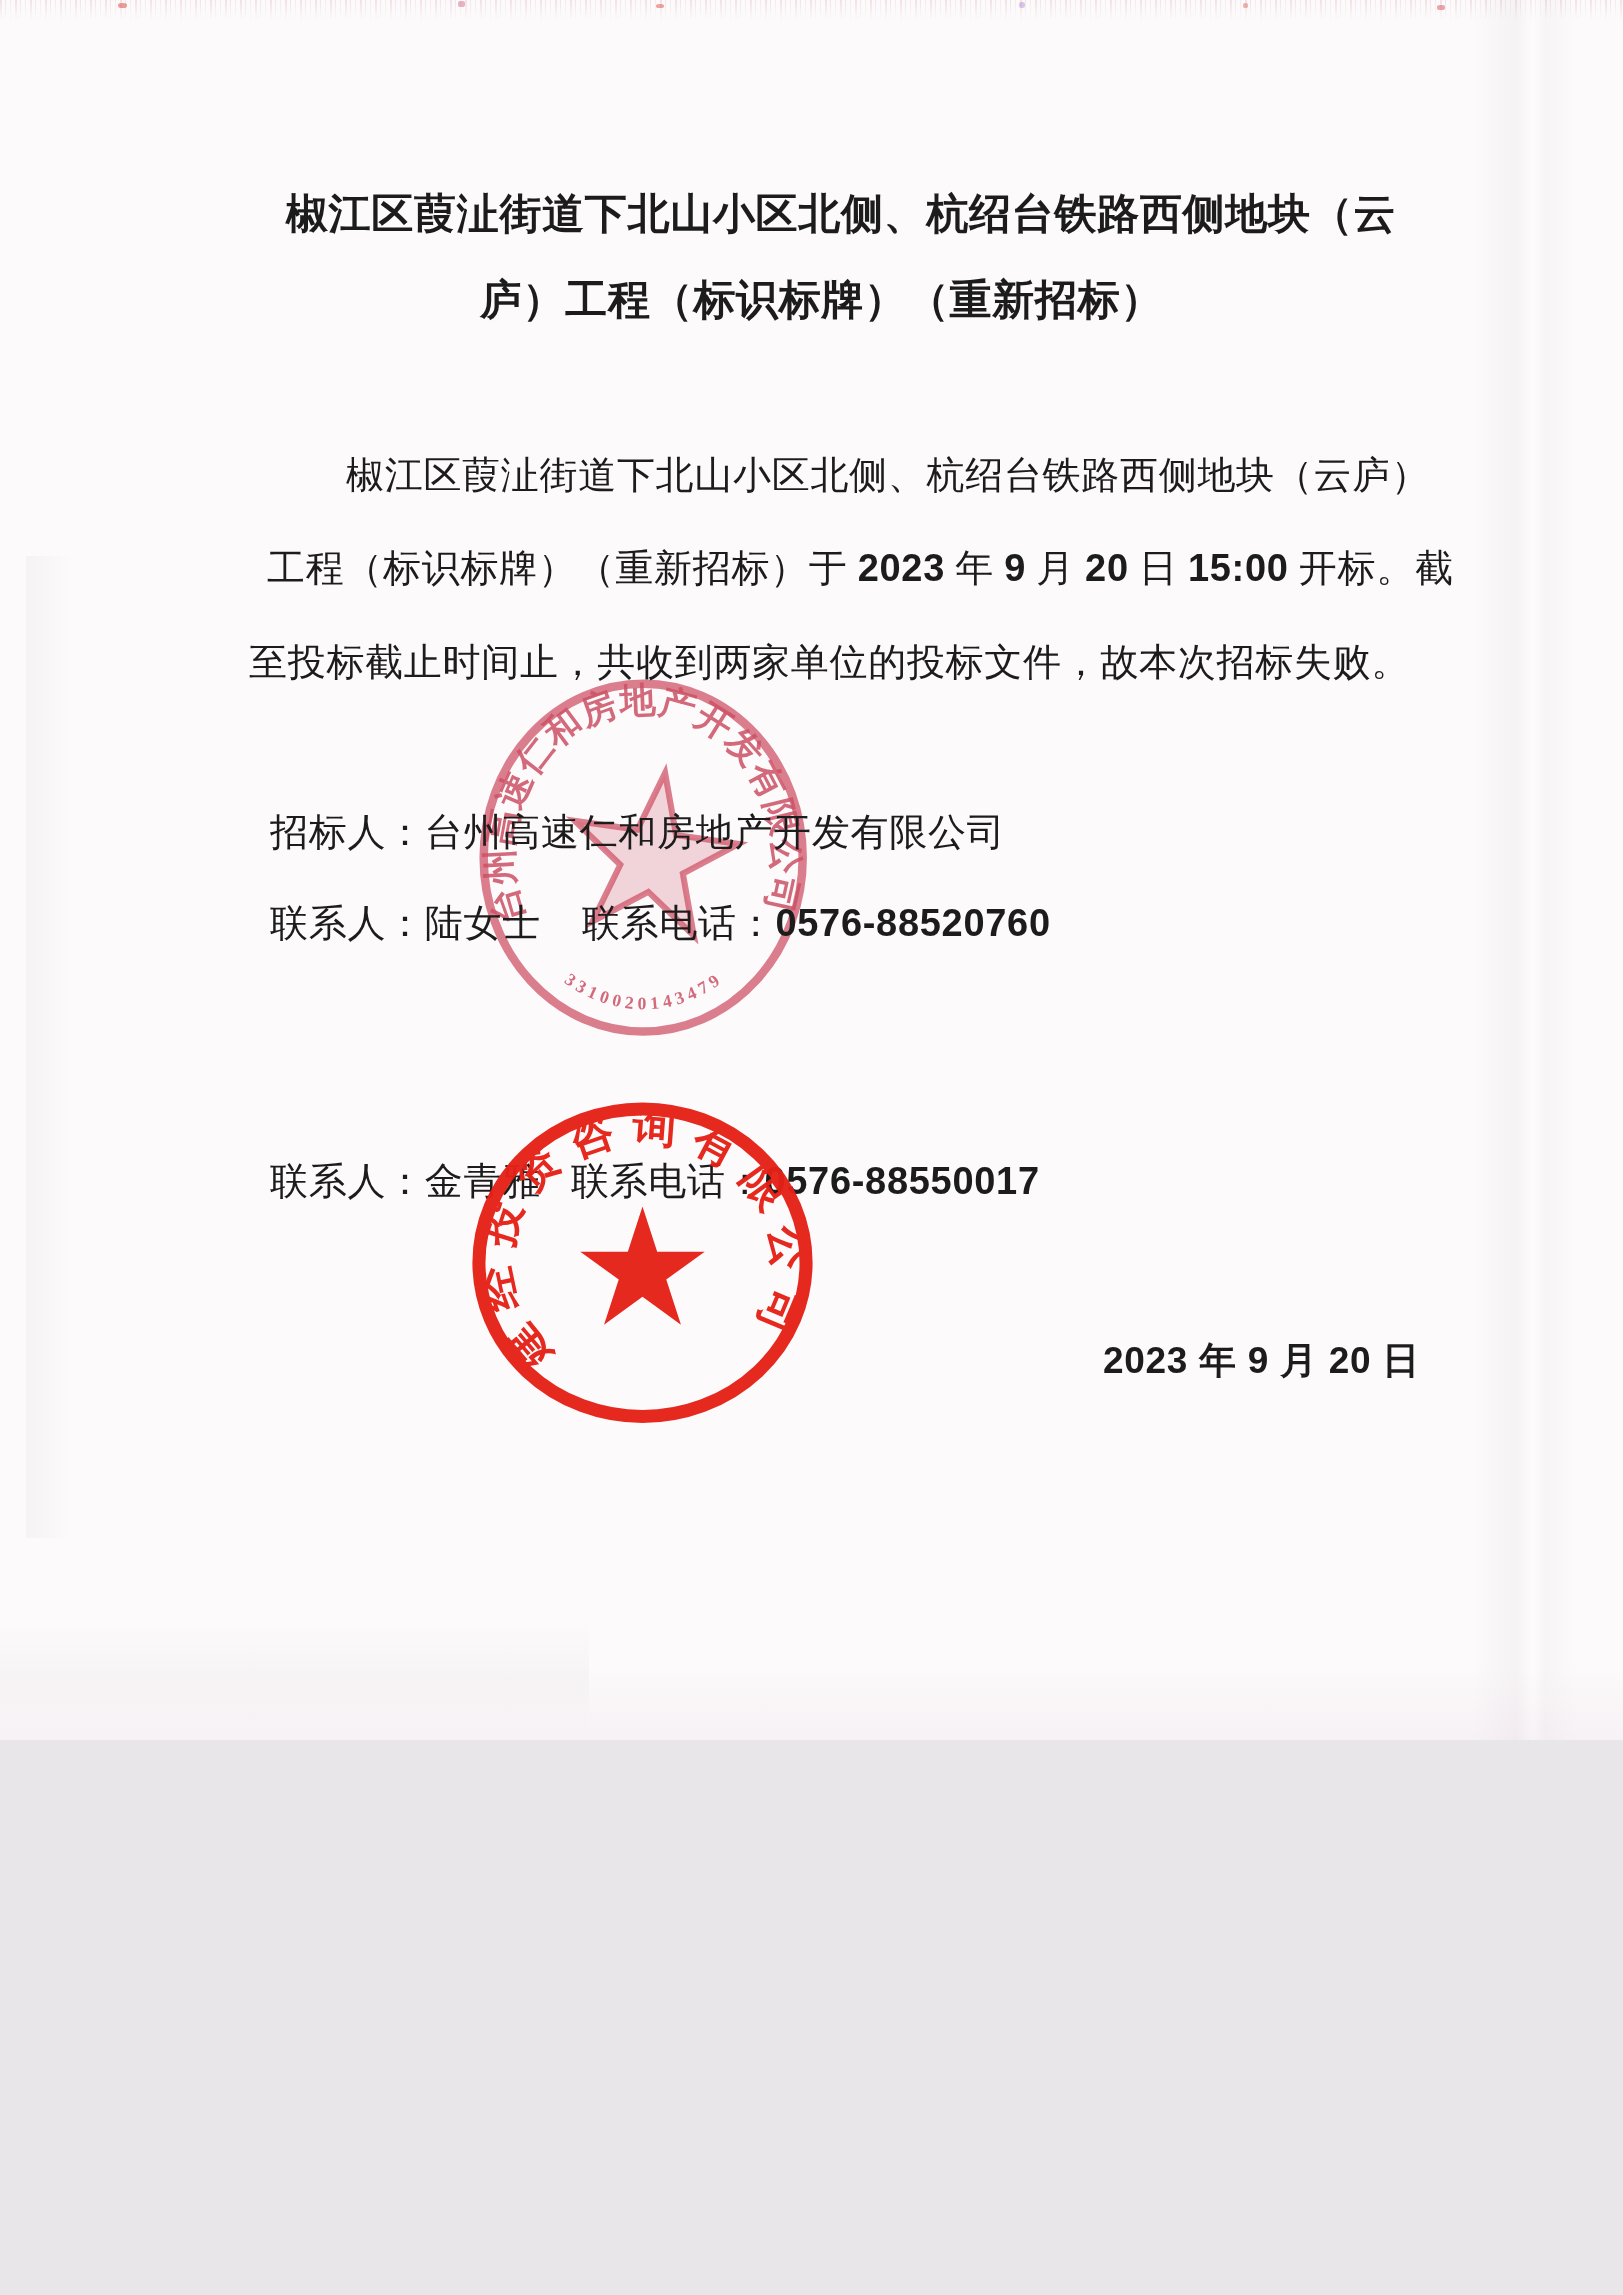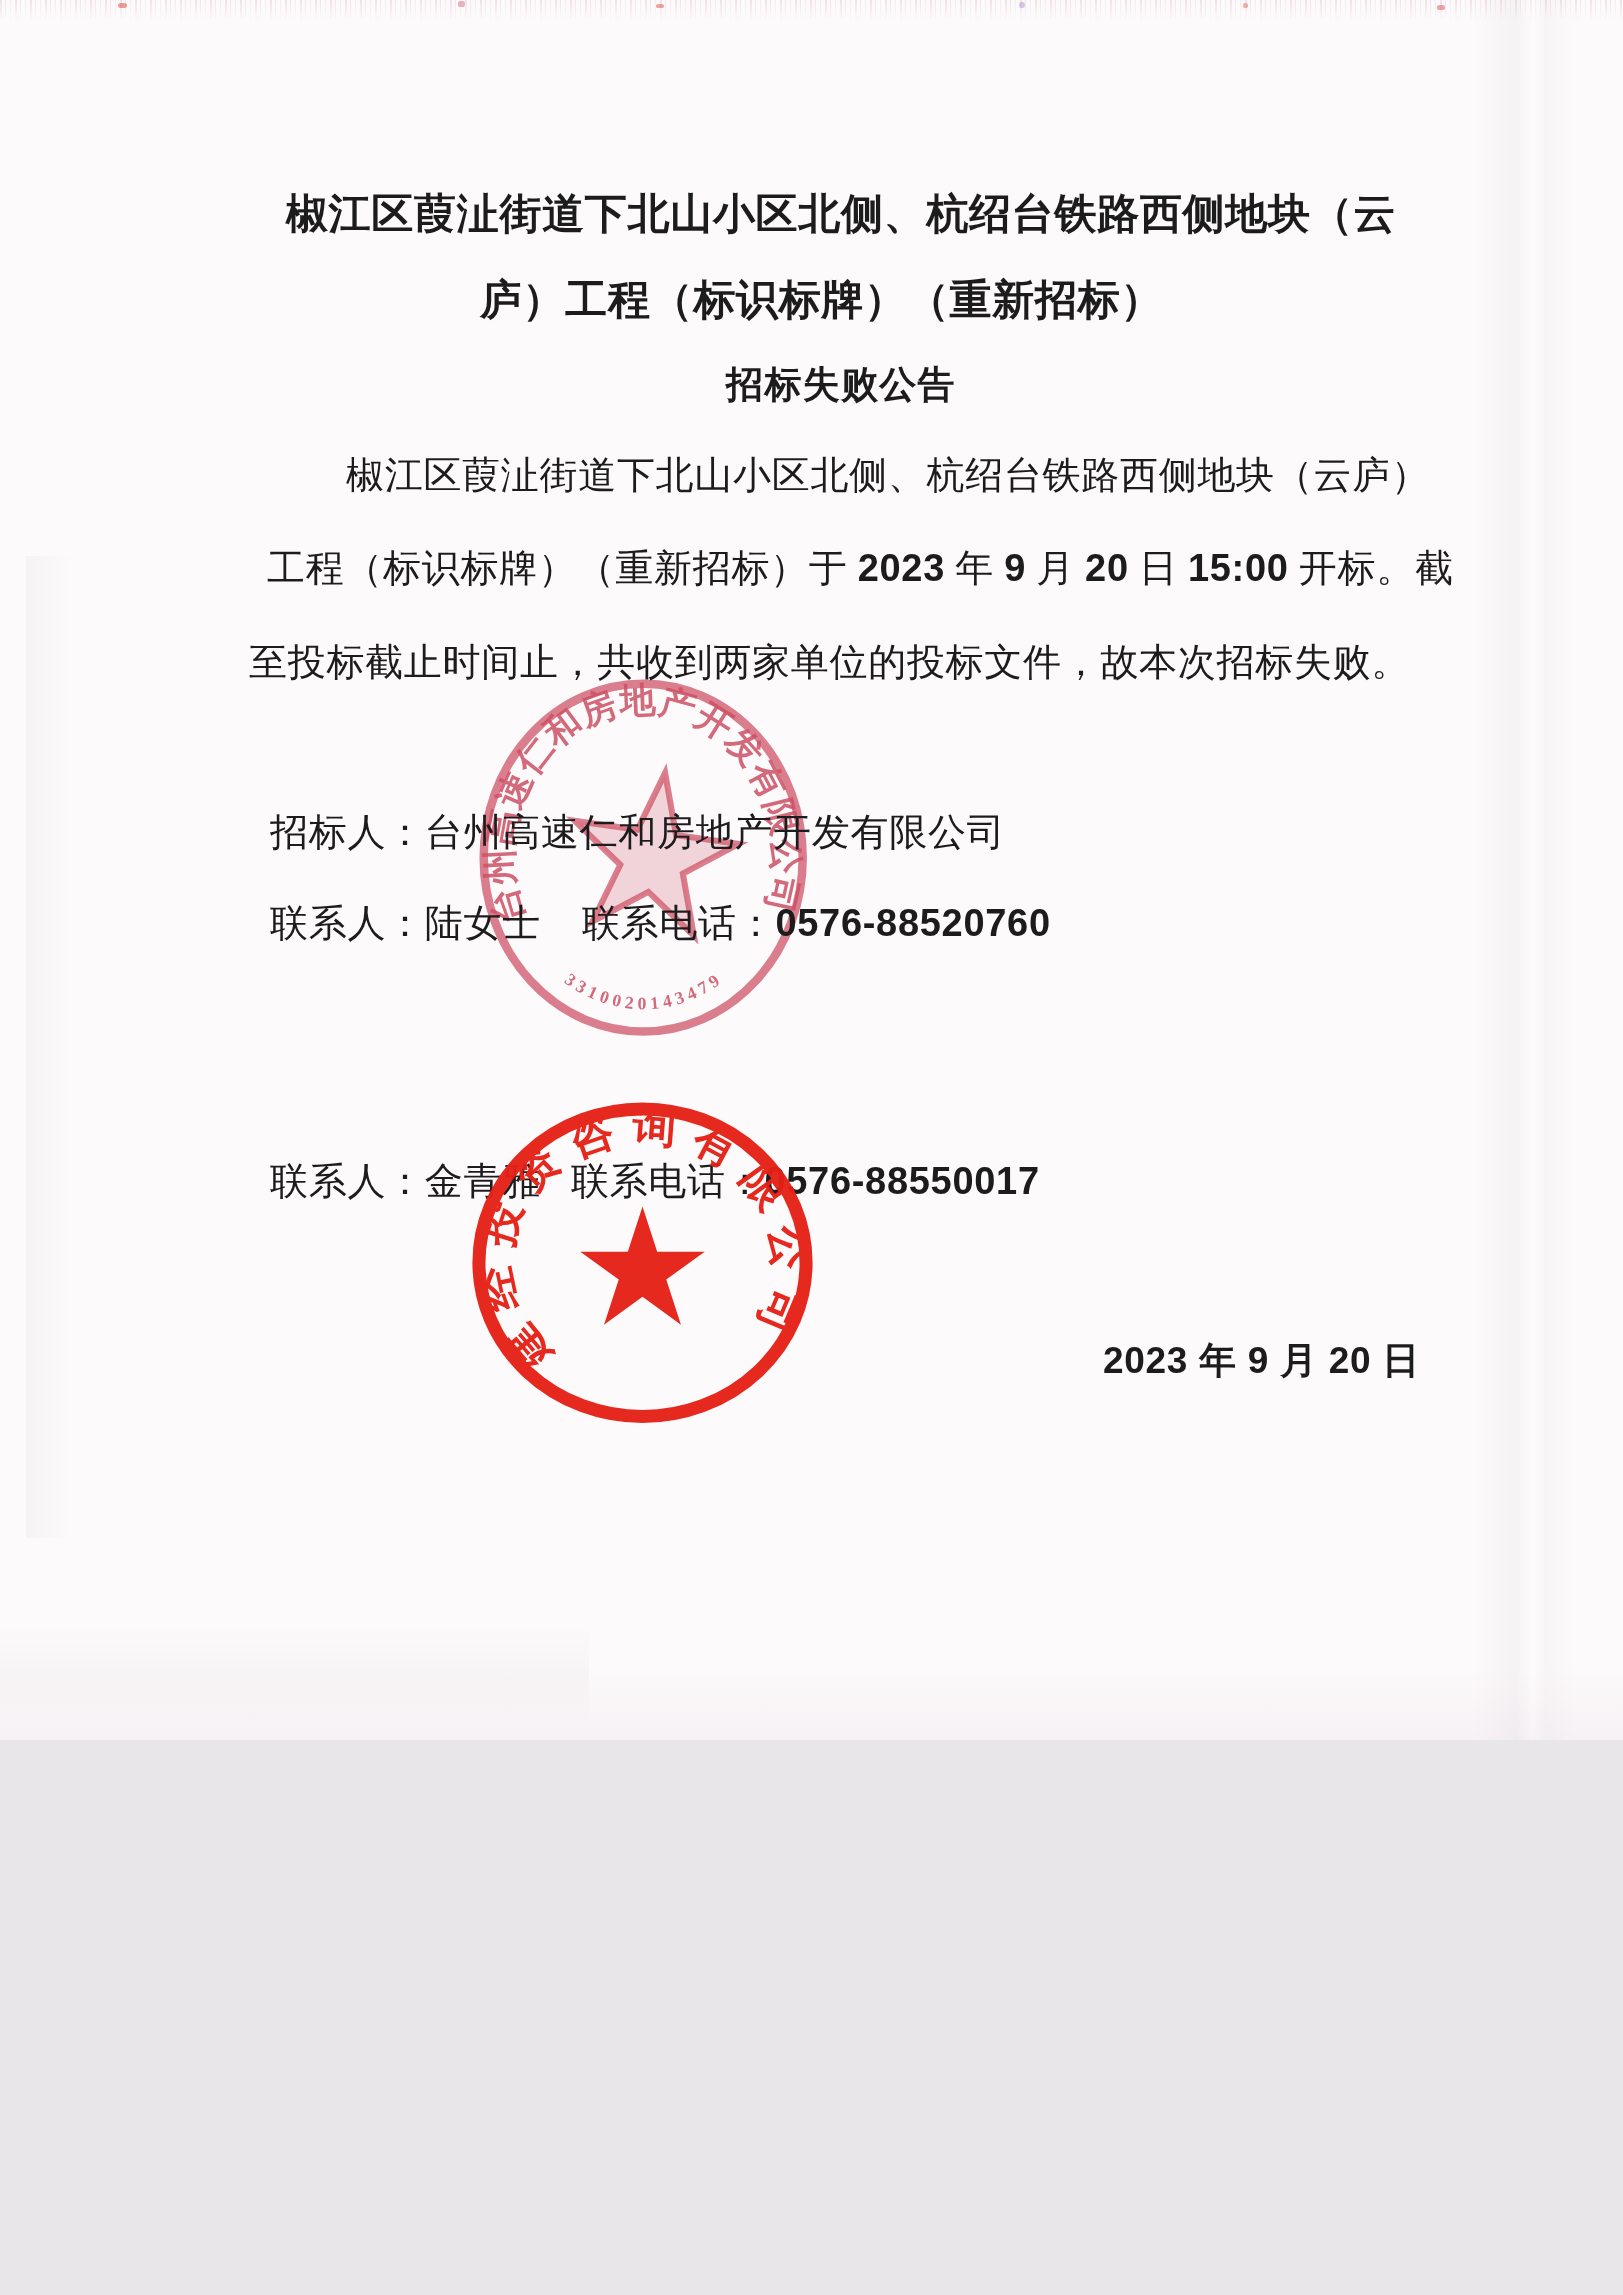--- a/index.html
+++ b/index.html
@@ -85,21 +85,20 @@
   <div class="speck" style="left:1243px;top:3.3px;width:5.2px;height:4.6px;background:rgba(224,90,80,0.45);"></div>
   <div class="speck" style="left:1437px;top:4.6px;width:7.9px;height:5.2px;background:rgba(220,80,90,0.5);"></div>
   <div class="crease crease-right"></div>
   <div class="crease crease-left"></div>
   <div class="crease crease-bl"></div>
   <div class="crease crease-mid"></div>
   <div class="bottom-tint"></div>
 
   <div class="line centered title" style="top:186px;">椒江区葭沚街道下北山小区北侧、杭绍台铁路西侧地块（云</div>
   <div class="line centered title" style="top:272px;padding-left:20px;">庐）工程（标识标牌）（重新招标）</div>
-  <div class="line centered subtitle" style="top:360px;">招标失败公告</div>
 
   <div class="line body-text" style="top:450px;left:346px;">椒江区葭沚街道下北山小区北侧、杭绍台铁路西侧地块（云庐）</div>
   <div class="line body-text" style="top:543px;left:267px;"><span>工程（标识标牌）（重新招标）于 </span><span class="num">2023</span><span> 年 </span><span class="num">9</span><span> 月 </span><span class="num">20</span><span> 日 </span><span class="num">15:00</span><span> 开标。截</span></div>
   <div class="line body-text" style="top:637px;left:249px;">至投标截止时间止，共收到两家单位的投标文件，故本次招标失败。</div>
 
   <div class="line body-text" style="top:807px;left:270px;"><span>招标人：</span><span>台州高速仁和房地产开发有限公司</span></div>
   <div class="line body-text" style="top:898px;left:270px;"><span>联系人：</span><span>陆女士</span><span class="gap1"></span><span>联系电话：</span><span class="phone">0576-88520760</span></div>
 
   <div class="line body-text" style="top:1156px;left:270px;"><span>联系人：</span><span>金青雅</span><span class="gap2"></span><span>联系电话：</span><span class="phone">0576-88550017</span></div>
 

